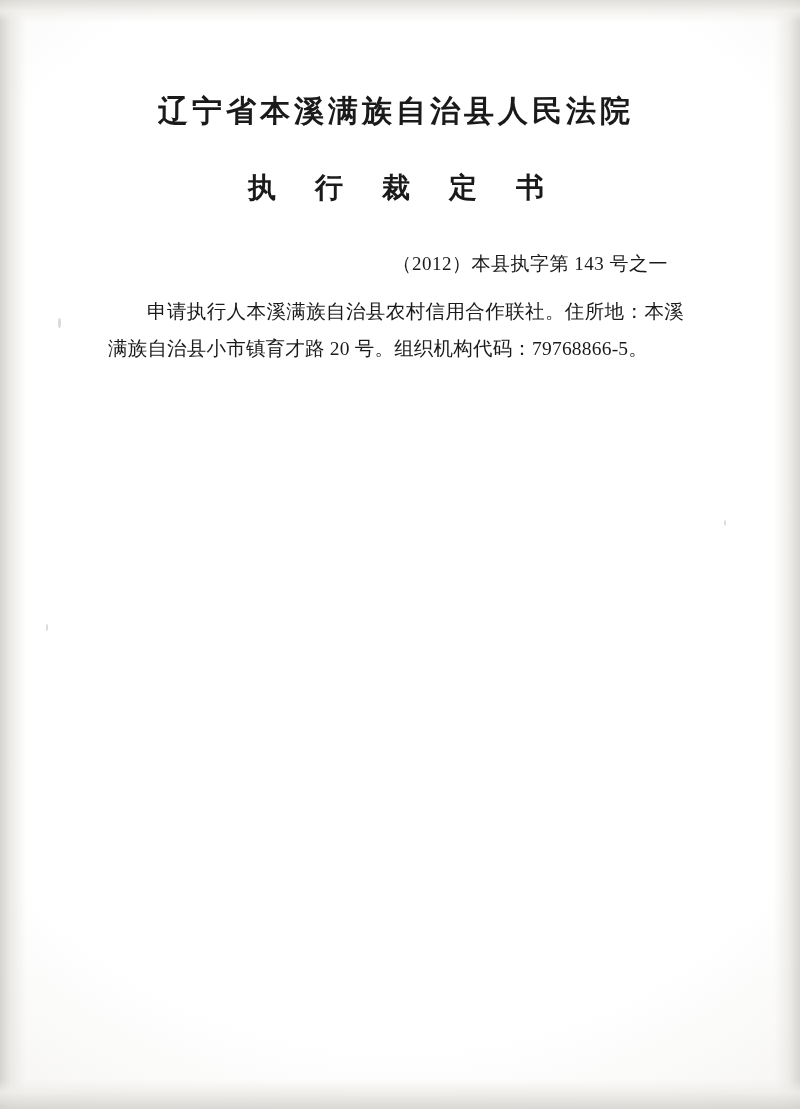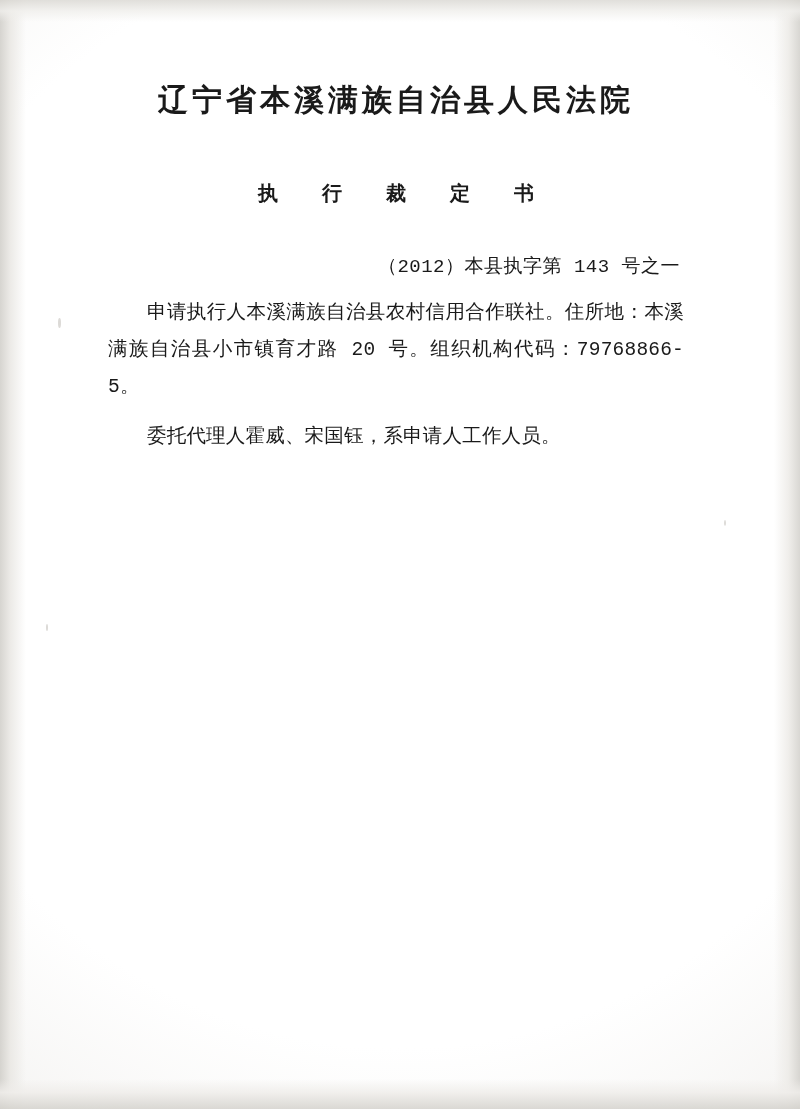--- a/index.html
+++ b/index.html
@@ -58,48 +58,47 @@
     position: absolute;
     background: #b9b6b0;
     border-radius: 50%;
     opacity: .5;
     pointer-events: none;
   }
 
   .content {
     position: absolute;
     left: 108px;
-    top: 84px;
+    top: 92px;
     width: 576px;
-    font-family: Liberation Mono, monospace;
   }
 
   .doc-title {
     font-size: 30px;
     font-weight: bold;
     letter-spacing: 4px;
     text-align: center;
     white-space: nowrap;
     margin: 0;
     line-height: 1.25;
     transform: skewX(-0.4deg);
   }
   .doc-subtitle {
-    font-size: 20px;
+    font-size: 28px;
     font-weight: bold;
     letter-spacing: 16px;
     text-align: center;
-    margin: 60px 0 0 0;
+    margin: 40px 0 0 0;
     padding-left: 16px;
     line-height: 1.25;
   }
   .case-number {
     font-size: 19px;
     text-align: right;
-    margin: 46px 0 0 0;
+    margin: 46px 12px 0 0;
     letter-spacing: 0.5px;
     padding-right: 4px;
   }
   p.body-para {
     font-size: 19.5px;
     line-height: 1.92;
     margin: 12px 0 0 0;
     text-align: justify;
     text-justify: inter-ideograph;
     text-indent: 2em;
@@ -129,17 +128,16 @@
   <div class="content">
 
     <h1 class="doc-title">辽宁省本溪满族自治县人民法院</h1>
 
     <h2 class="doc-subtitle">执 行 裁 定 书</h2>
 
     <div class="case-number">（2012）本县执字第 143 号之一</div>
 
     <div class="para-block">
       <p class="body-para">申请执行人本溪满族自治县农村信用合作联社。住所地：本溪满族自治县小市镇育才路 20 号。组织机构代码：79768866-5。</p>
-      <p class="body-para">委托代理人霍威、宋国钰，系申请人工作人员。</p>
     </div>
 
   </div>
 </div>
 
 </body></html>

